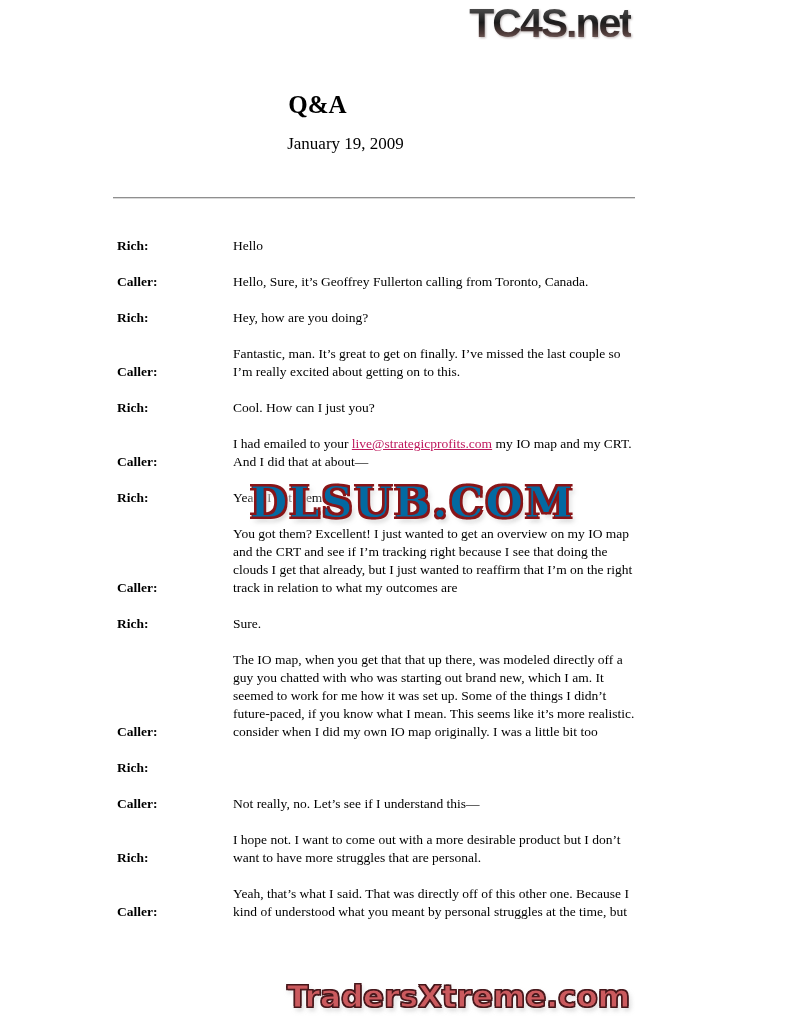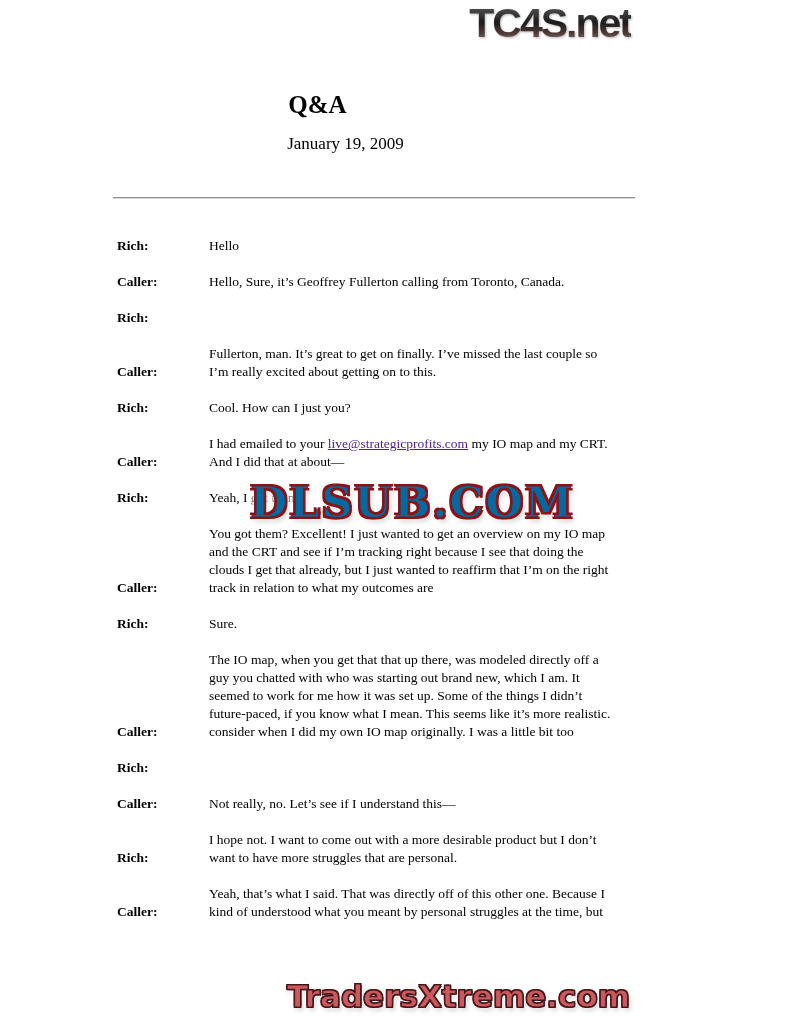--- a/index.html
+++ b/index.html
@@ -68,22 +68,22 @@
     width: 562px;
   }
   .row { display: flex; align-items: flex-end; margin-bottom: 18px; }
   .speaker {
     flex: 0 0 92px;
     font-weight: 700;
     font-size: 13.5px;
     line-height: 18px;
   }
   .text { flex: 1; font-size: 13.5px; line-height: 18px; }
-  .line { display: block; }
-  .email { color: #4c1d95; text-decoration: underline; }
+  .line { display: block; margin-left: 24px; }
+  .email { color: #be185d; text-decoration: underline; }
 
   
   .wm-dlsub {
     position: absolute;
     top: 479px;
     left: 250px;
     width: 302px;
     text-align: center;
     font-family: "DejaVu Serif", serif;
     font-weight: 700;
@@ -139,26 +139,29 @@
 
     <div class="row">
       <div class="speaker">Caller:</div>
       <div class="text">
         <span class="line">Hello, Sure, it’s Geoffrey Fullerton calling from Toronto, Canada.</span>
       </div>
     </div>
 
     <div class="row">
       <div class="speaker">Rich:</div>
-    </div>
-
-    <div class="row">
-      <div class="speaker">Caller:</div>
-      <div class="text">
-        <span class="line">Fullerton, man. It’s great to get on finally. I’ve missed the last couple so</span>
+      <div class="text">
+        <span class="line">Hey, how are you doing?</span>
+      </div>
+    </div>
+
+    <div class="row">
+      <div class="speaker">Caller:</div>
+      <div class="text">
+        <span class="line">Fantastic, man. It’s great to get on finally. I’ve missed the last couple so</span>
         <span class="line">I’m really excited about getting on to this.</span>
       </div>
     </div>
 
     <div class="row">
       <div class="speaker">Rich:</div>
       <div class="text">
         <span class="line">Cool. How can I just you?</span>
       </div>
     </div>

